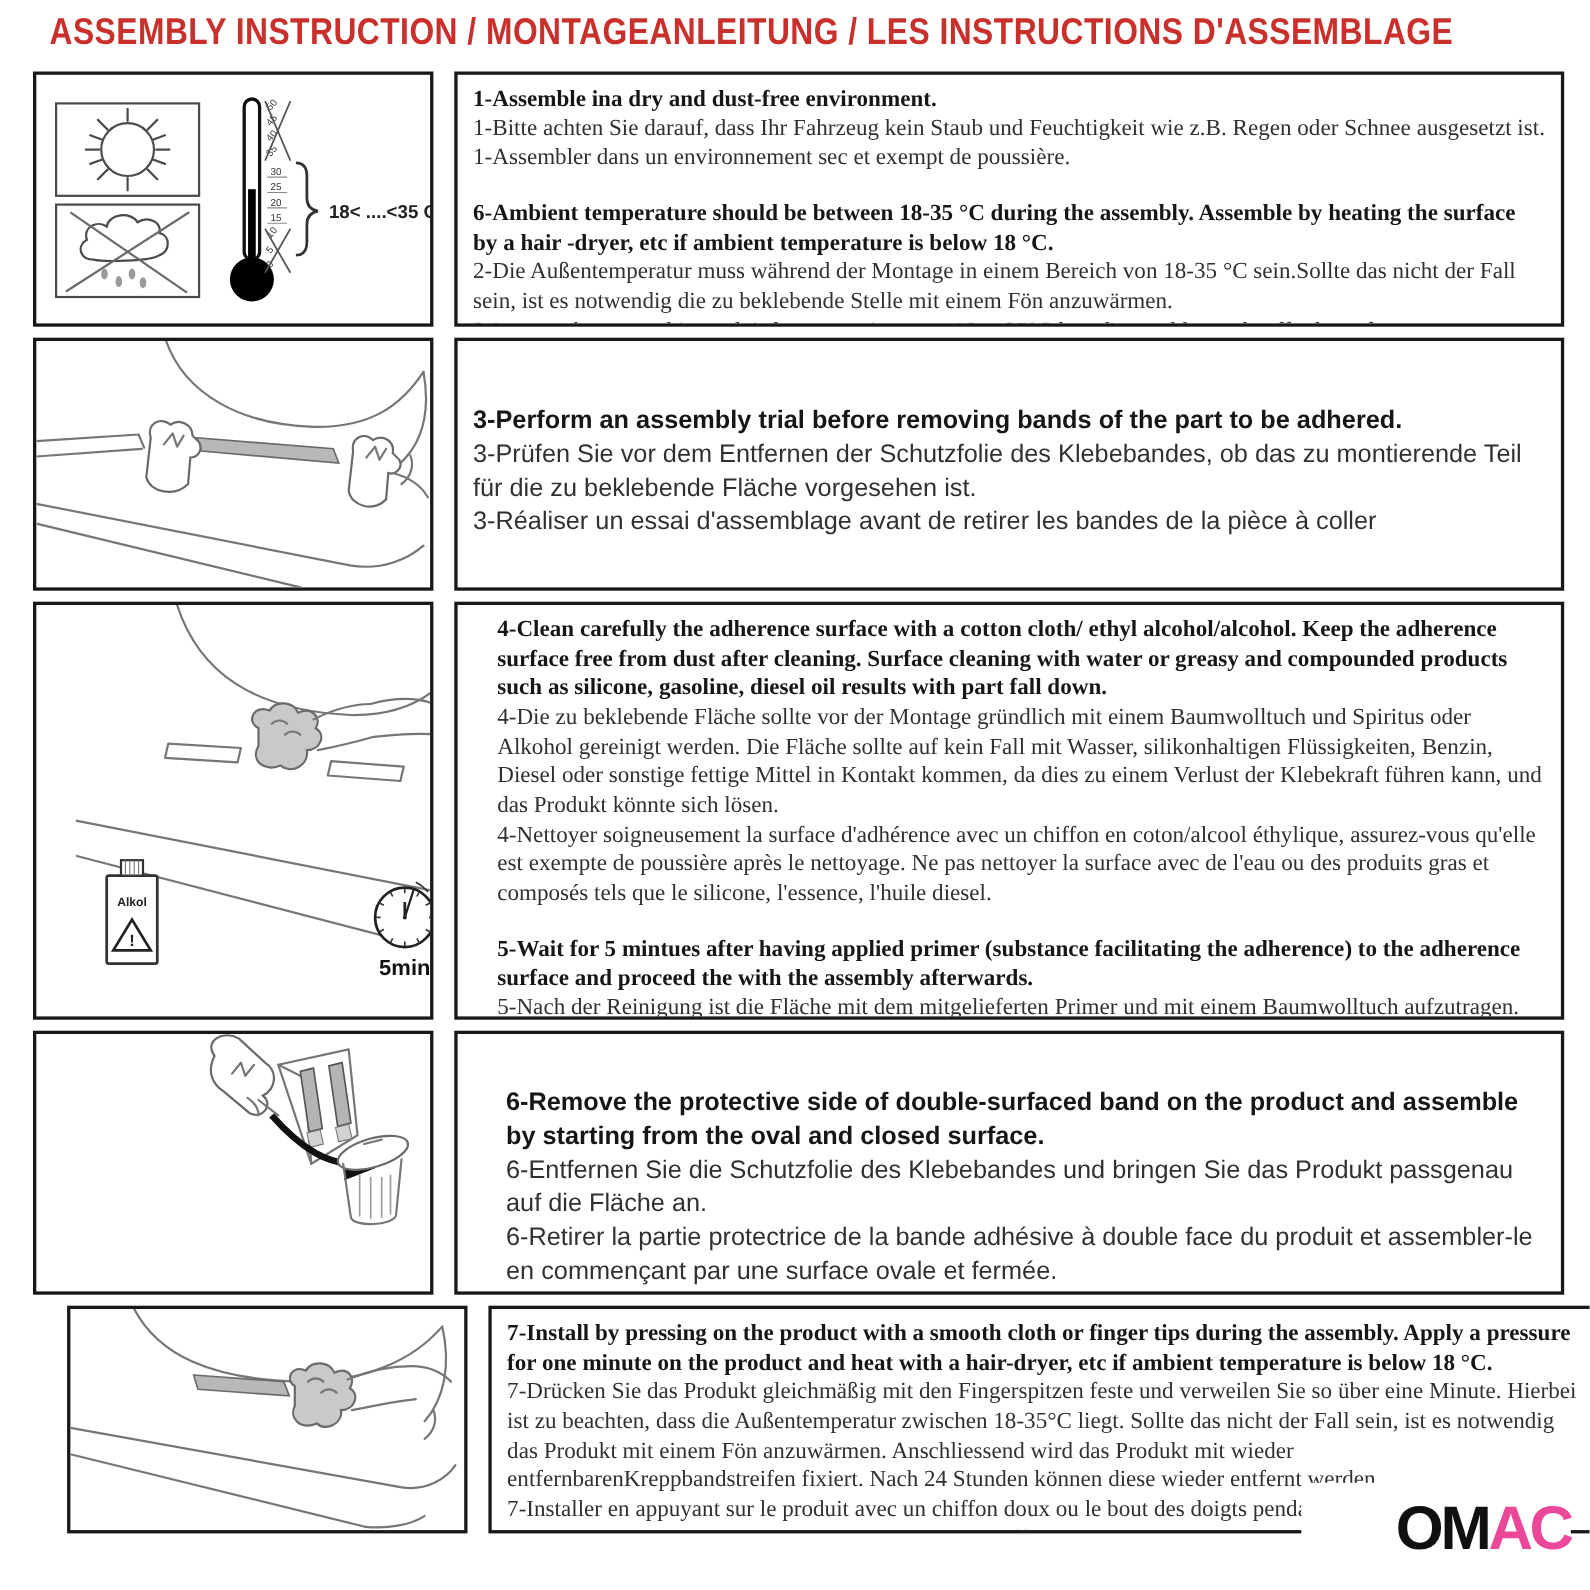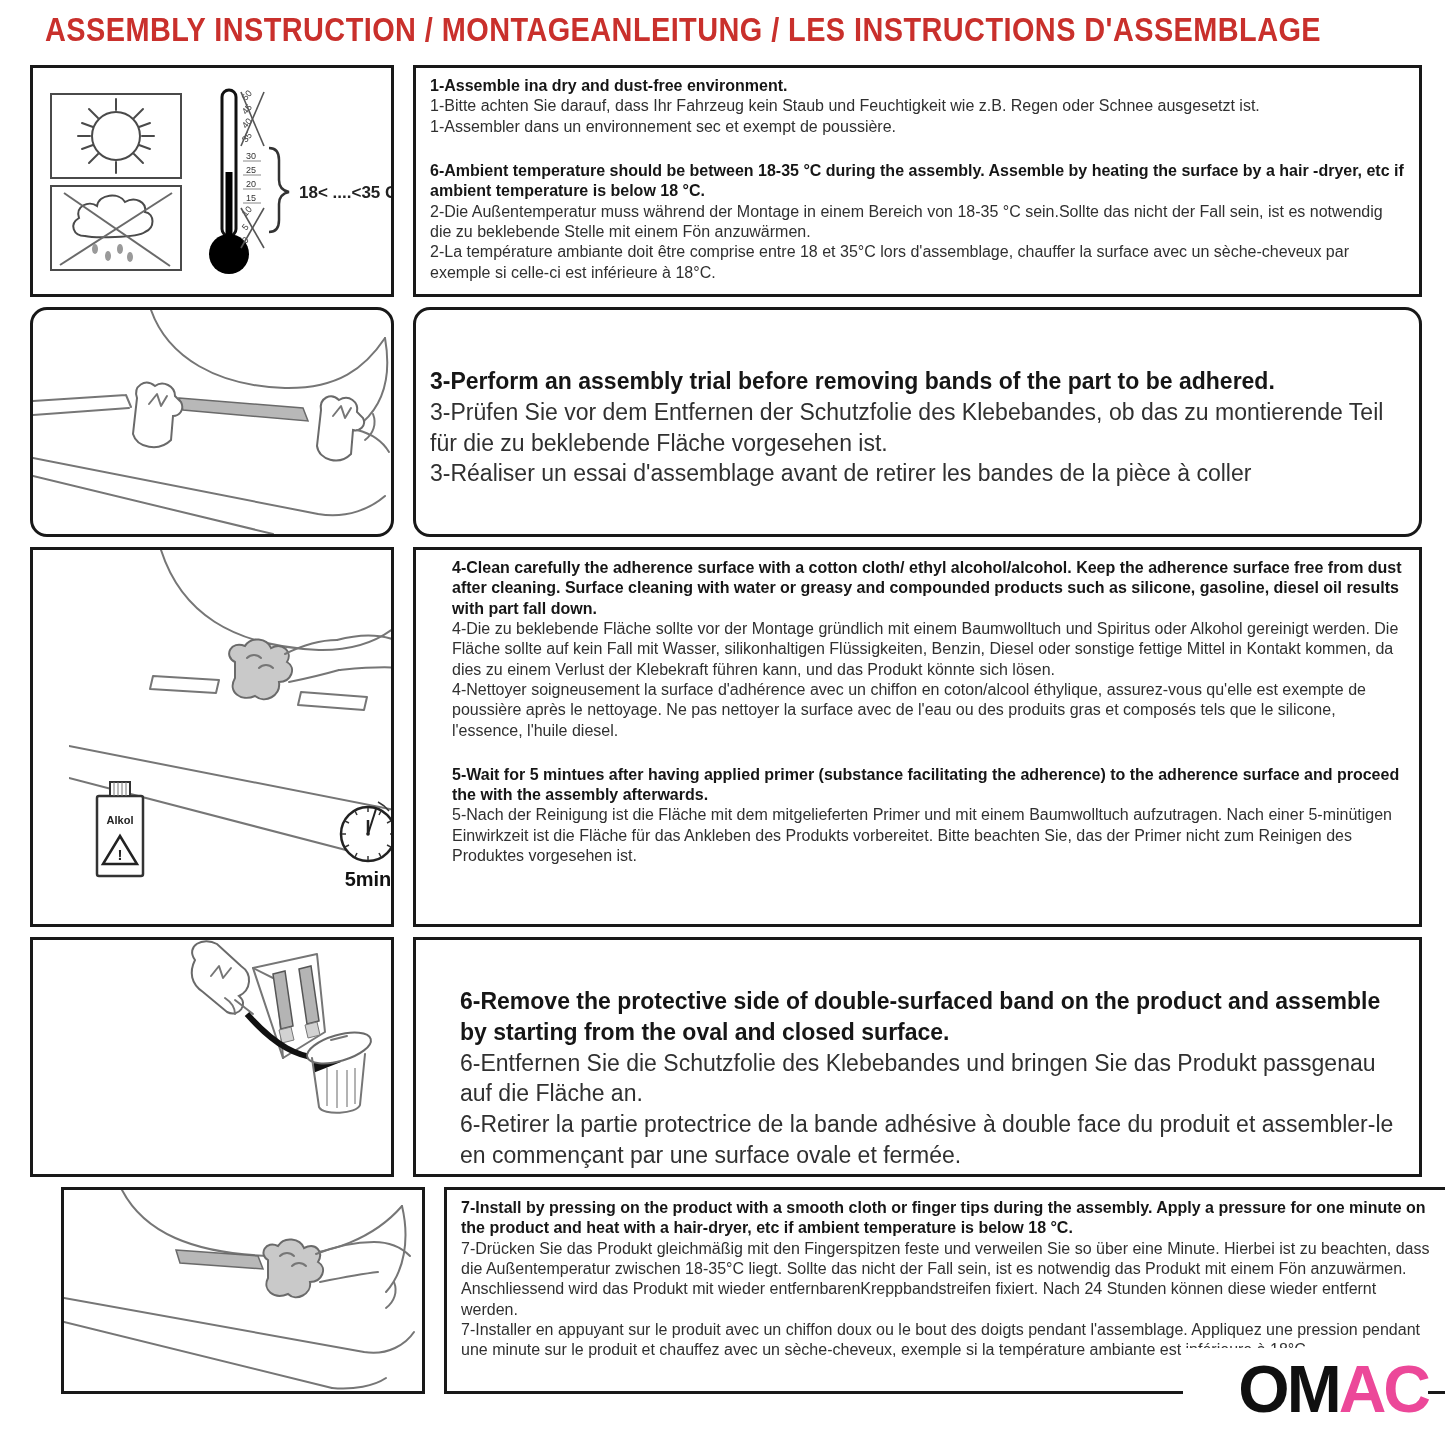--- a/index.html
+++ b/index.html
@@ -10,41 +10,41 @@
     font-size:34px; font-weight:bold; color:#c9302c;
     white-space:nowrap; letter-spacing:0.5px;
     transform:scaleX(0.85); transform-origin:left top;
   }
 
   .box { position:absolute; border:3px solid #181818; background:#fff; box-sizing:border-box; }
   .illus { left:30px; width:364px; overflow:hidden; }
   .textbox { left:413px; width:1009px; padding:8px 14px 6px 14px; overflow:hidden; }
 
   .r1 { top:65px;   height:232px; }
-  .r2 { top:307px;  height:230px;border-radius:17px; }
+  .r2 { top:307px;  height:230px; }
   .r3 { top:547px;  height:380px;padding-left:36px; }
   .r4 { top:937px;  height:240px;padding-left:44px; }
   .r5 { top:1187px; height:207px;margin-left:31px; }
 
   .textbox p { margin:0; color:#303030; }
-  .sm p { font-size:16px; line-height:1.27; }
+  .sm p { font-size:21px; line-height:1.27;font-family:Liberation Serif, serif; }
   .lg p { font-size:23px;   line-height:1.34; }
   p.en { font-weight:bold; color:#161616; }
   .gap { margin-top:24px !important; }
   .pad-mid { padding-top:56px; }
   .pad-mid2 { padding-top:46px; }
 
   svg { display:block; }
   .outline { stroke:#767676; stroke-width:2; fill:none; stroke-linecap:round; stroke-linejoin:round; }
   .icon-stroke { stroke:#4a4a4a; stroke-width:2; fill:none; stroke-linecap:round; }
 
   .logo {
     position:absolute; left:1183px; top:1348px; width:245px; height:82px;
     background:#ffffff; display:flex; align-items:center; justify-content:flex-end;
-    font-weight:bold; font-size:66px; letter-spacing:-3px; line-height:1;
+    font-weight:bold; font-size:56px; letter-spacing:-3px; line-height:1;
     z-index:6;
   }
   .logo .black { color:#101010; }
   .logo .red   { color:#ec4899; }
 </style>
 </head>
 <body>
 
 <div class="title">ASSEMBLY INSTRUCTION / MONTAGEANLEITUNG / LES INSTRUCTIONS D'ASSEMBLAGE</div>
 

